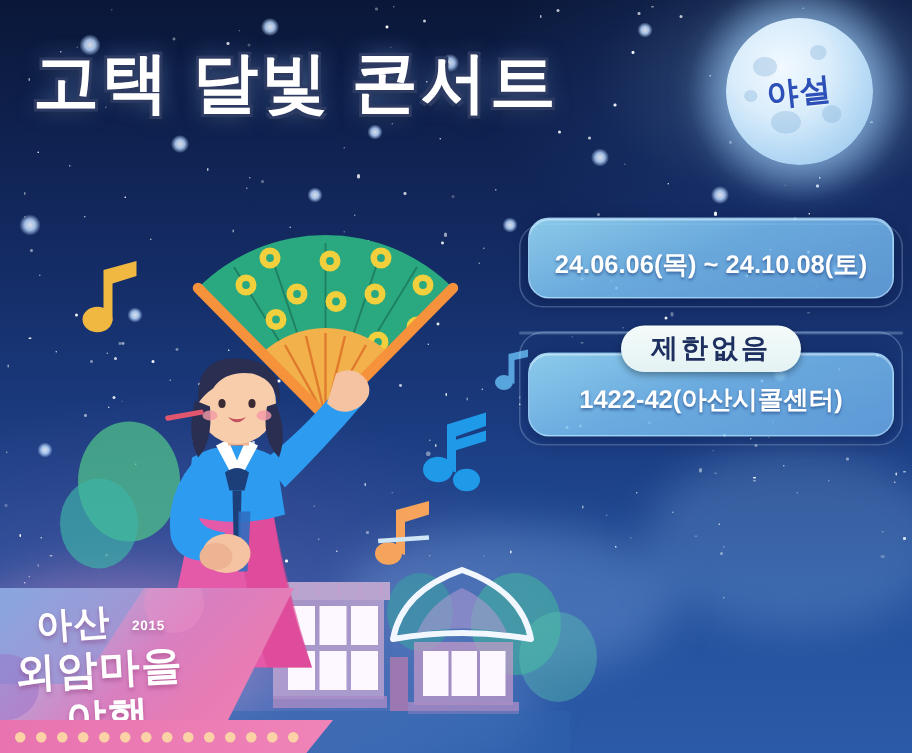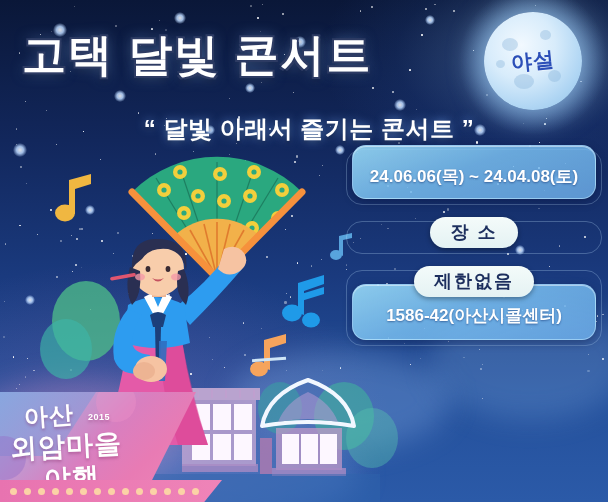--- a/index.html
+++ b/index.html
@@ -377,21 +377,20 @@
       <div class="crater" style="left:18px;top:26px;width:16px;height:13px;"></div>
       <div class="crater" style="left:56px;top:18px;width:11px;height:10px;"></div>
       <div class="crater" style="left:30px;top:62px;width:20px;height:15px;"></div>
       <div class="crater" style="left:64px;top:58px;width:13px;height:12px;"></div>
       <div class="crater" style="left:12px;top:48px;width:9px;height:8px;"></div>
       <div class="moon-label">야설</div>
     </div>
   </div>
 
   <div class="title">고택 달빛 콘서트</div>
-  <div class="subtitle">“ 달빛 아래서 즐기는 콘서트 ”</div>
 
   <div class="note" style="left:55px;top:172px;">
     <svg width="42" height="52" viewBox="0 0 42 52">
       <path d="M14 40 L14 8 L36 2 L36 12 L20 17 L20 42 Z" fill="#f0b741"></path>
       <ellipse cx="10" cy="41" rx="10" ry="8.5" fill="#f0b741"></ellipse>
     </svg>
   </div>
   <div class="note" style="left:278px;top:273px;">
     <svg width="52" height="56" viewBox="0 0 52 56">
       <path d="M20 40 L20 10 L46 2 L46 11 L26 18 L26 42 Z" fill="#1f9ae8"></path>
@@ -564,34 +563,33 @@
       <ellipse cx="118" cy="32" rx="5" ry="3.4" fill="#f59aa8" opacity=".8"></ellipse>
       <path d="M94 33 q6 7 12 0 q-6 3 -12 0 z" fill="#c4515f"></path>
     </svg>
   </div>
 
   <div class="cards">
 
     <div class="card">
       <div class="outline-frame"></div>
       <div class="card-body">
-        <span class="ln">24.06.06(목) ~ 24.04.08(토)</span>
+        <span class="ln">24.06.06(목) ~ 24.10.08(토)</span>
       </div>
     </div>
 
     <div class="card small" style="margin-top:18px;">
       <div class="outline-frame"></div>
-      <div class="card-head">장 소</div>
     </div>
 
     <div class="card small" style="margin-top:18px;">
       <div class="outline-frame"></div>
       <div class="card-head">제한없음</div>
       <div class="card-body">
-        <span class="ln">1586-42(아산시콜센터)</span>
+        <span class="ln">1422-42(아산시콜센터)</span>
       </div>
     </div>
 
   </div>
 
   <div class="logo">
     <div class="logo-bg"></div>
     <div class="logo-bg2"></div>
     <div class="logo-blob" style="left:-18px;top:44px;width:44px;height:44px;background:rgba(150,110,200,.45);"></div>
     <div class="logo-blob" style="left:96px;top:-10px;width:40px;height:40px;background:rgba(240,150,200,.35);"></div>

